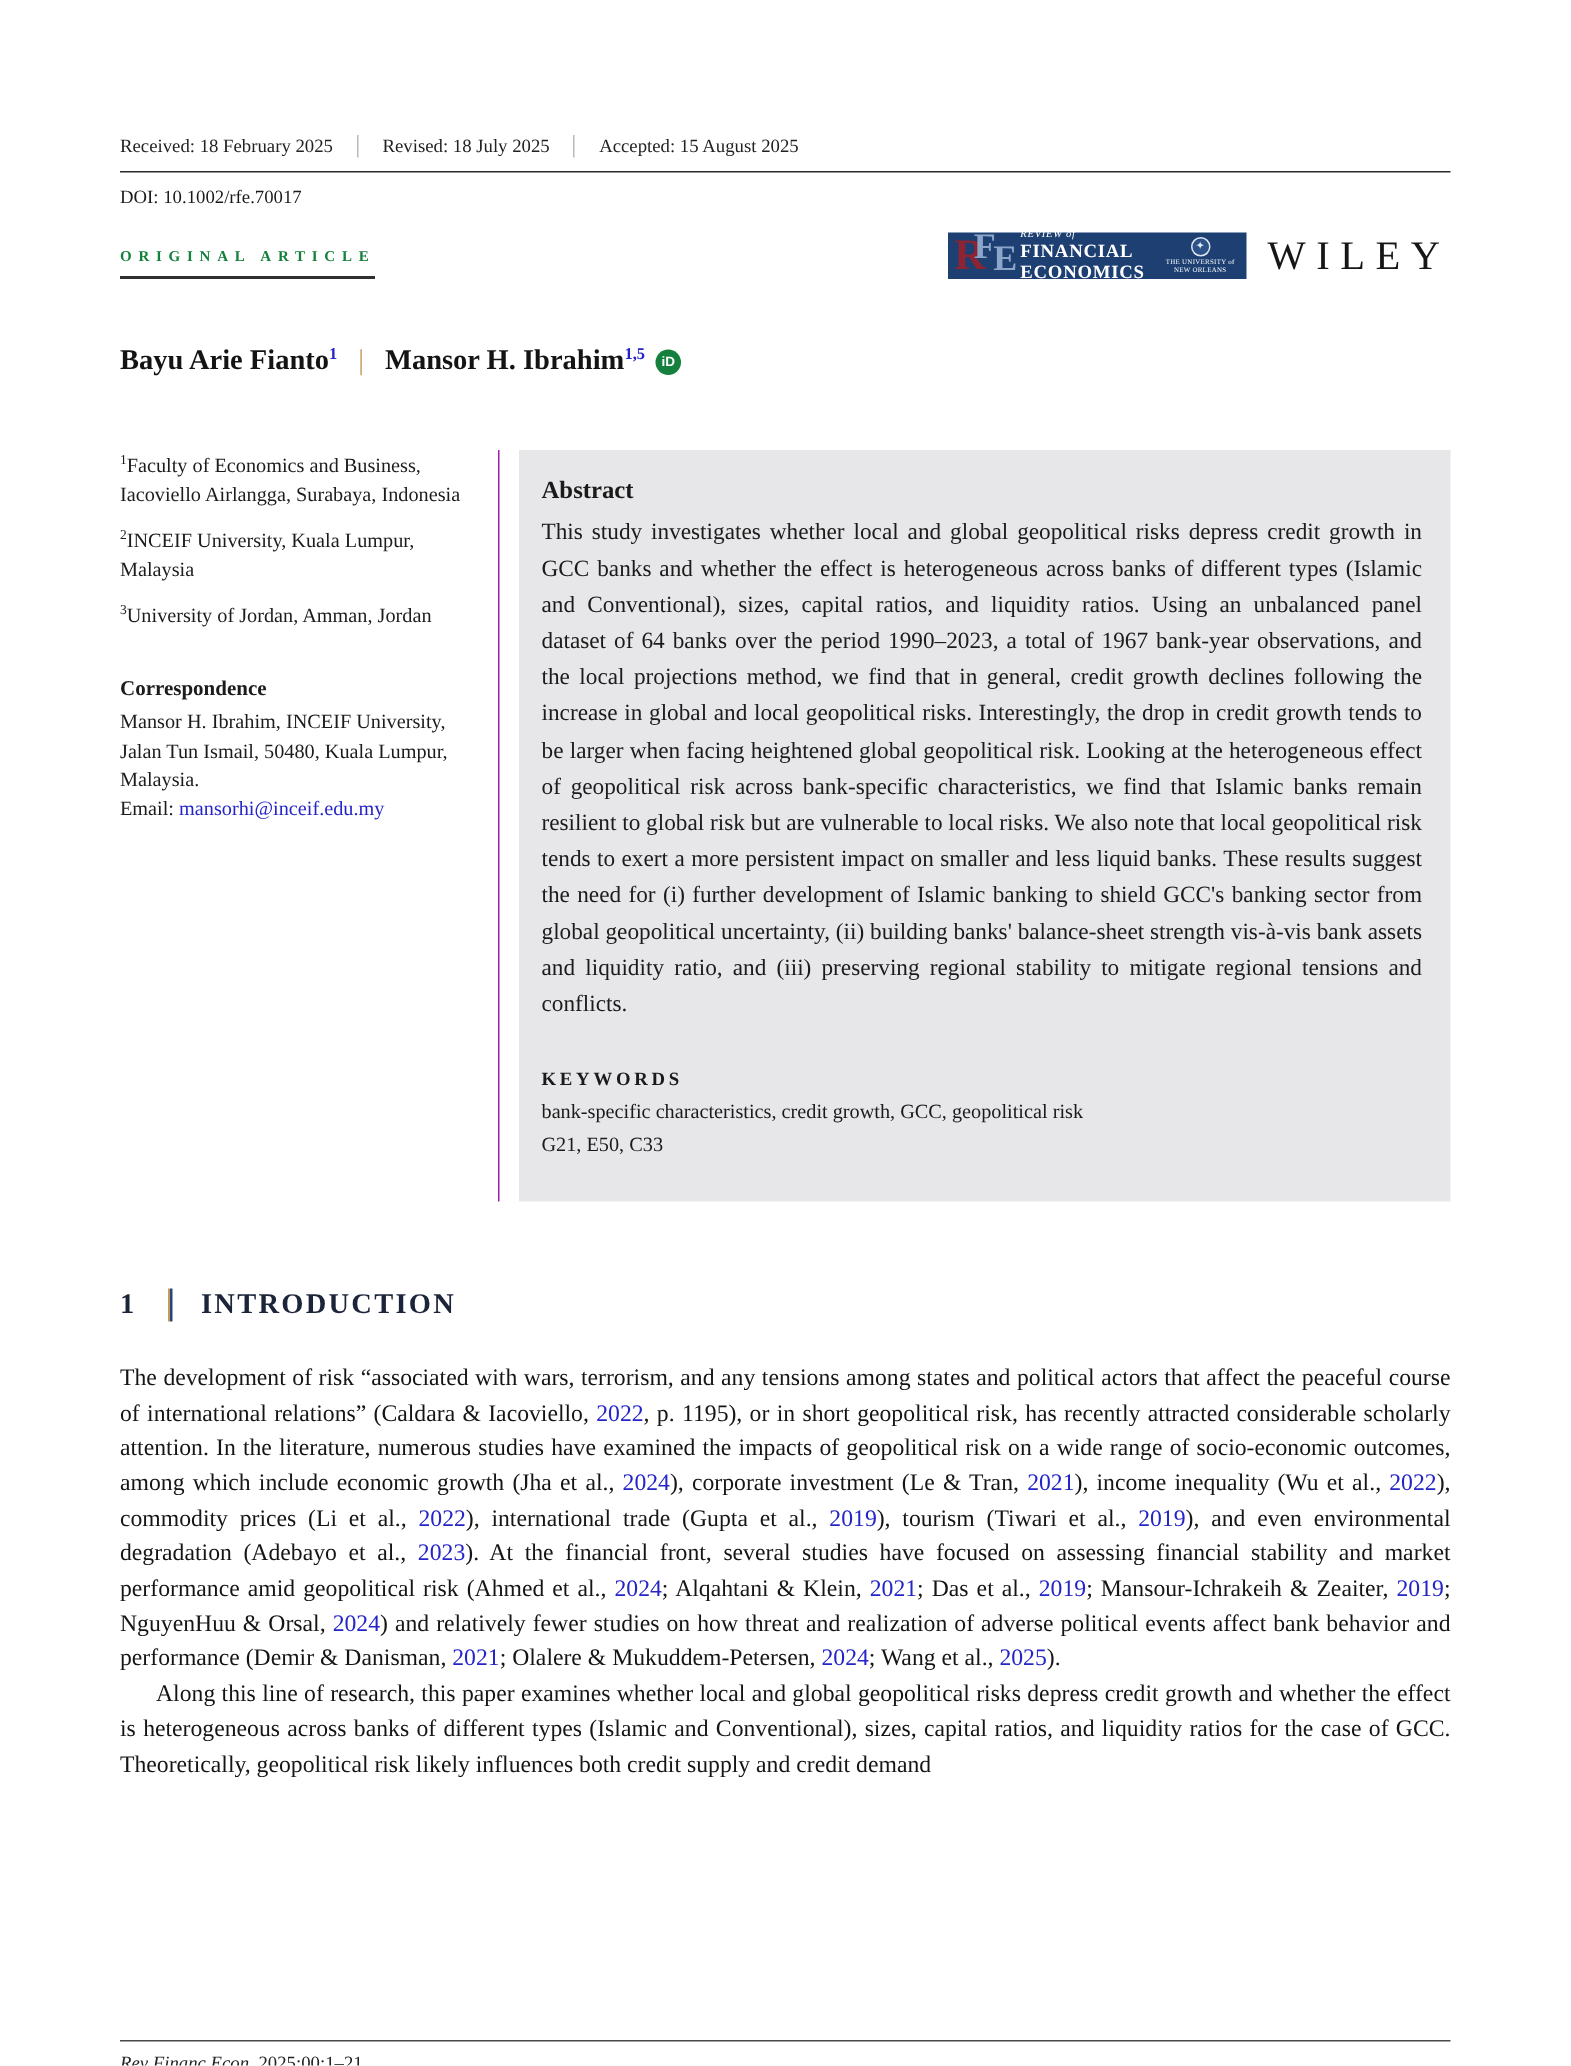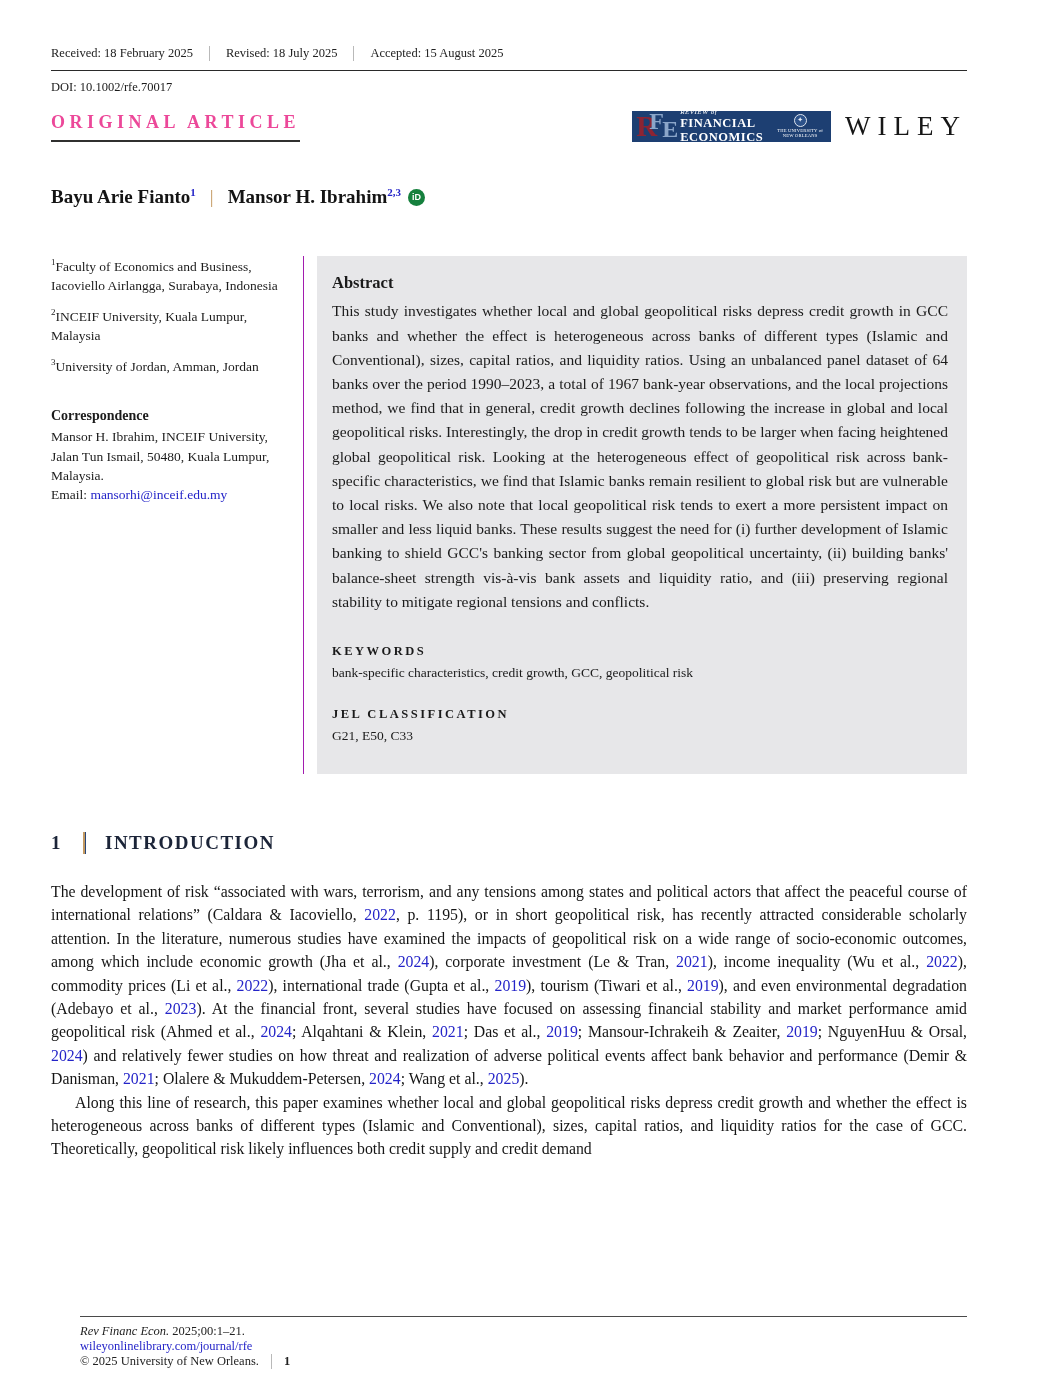--- a/index.html
+++ b/index.html
@@ -3,32 +3,32 @@
 <meta charset="utf-8">
 <style>
   * { margin:0; padding:0; box-sizing:border-box; }
   html,body { background:#ffffff; }
   body {
     width:1047px; height:1377px;
     font-family:"Liberation Serif", serif;
     color:#1a1a1a;
     position:relative;
   }
-  .page { position:relative; width:1047px; height:1049px; padding:46px 80px 0 51px; }
+  .page { position:relative; width:1047px; height:1049px; padding:46px 80px 0 80px;margin-top:44px; }
 
   
   .meta-row { display:flex; align-items:baseline; font-size:12.5px; color:#222;
               padding-bottom:9px; border-bottom:1.5px solid #2a2a2a; }
   .meta-item { padding-right:16px; }
   .meta-item + .meta-item { border-left:1px solid #b9b9b9; padding-left:16px; }
   .doi-line { font-size:12.5px; margin-top:9px; }
 
   
   .logo-row { display:flex; justify-content:space-between; align-items:flex-end; margin-top:16px; }
-  .orig-article { font-size:18px; font-weight:bold; letter-spacing:4.5px; color:#ec4899;
+  .orig-article { font-size:10px; font-weight:bold; letter-spacing:4.5px; color:#15803d;
                   padding-bottom:7px; border-bottom:2px solid #30302f; }
   .brand { display:flex; align-items:center; }
   .journal-banner { display:flex; align-items:center; background:#1d3f72; height:31px; padding:0 8px 0 4px; }
   .rfe-mark { position:relative; width:44px; height:30px; overflow:hidden; }
   .rfe-r { position:absolute; left:0; top:-2px; font-size:29px; font-weight:bold; color:#8d2433; }
   .rfe-f { position:absolute; left:13px; top:-4px; font-size:24px; font-weight:bold; color:#8ba6c9; }
   .rfe-e { position:absolute; left:26px; top:4px; font-size:24px; font-weight:bold; color:#8ba6c9; }
   .journal-name { color:#ffffff; line-height:1; margin-right:14px; }
   .journal-review { font-size:7px; font-style:italic; letter-spacing:.5px; margin-bottom:1px; }
   .journal-line { font-size:12.5px; font-weight:bold; letter-spacing:.5px; line-height:1.08; }
@@ -118,21 +118,21 @@
         </span>
       </span>
       <span class="wiley">WILEY</span>
     </span>
   </div>
 
 
   <div class="authors">
     <span><span>Bayu Arie Fianto</span><sup class="blue">1</sup></span>
     <span class="author-sep">|</span>
-    <span><span>Mansor H. Ibrahim</span><sup class="blue">2,3</sup></span>
+    <span><span>Mansor H. Ibrahim</span><sup class="blue">1,5</sup></span>
     <span class="orcid">iD</span>
   </div>
 
   <div class="columns">
     <div class="col-left">
       <div class="affil"><sup>1</sup><span>Faculty of Economics and Business, Iacoviello Airlangga, Surabaya, Indonesia</span></div>
       <div class="affil"><sup>2</sup><span>INCEIF University, Kuala Lumpur, Malaysia</span></div>
       <div class="affil"><sup>3</sup><span>University of Jordan, Amman, Jordan</span></div>
       <div class="corr">
         <div class="corr-heading">Correspondence</div>
@@ -141,21 +141,20 @@
           <span>Email: </span><a class="link" href="#">mansorhi@inceif.edu.my</a>
         </div>
       </div>
     </div>
     <div class="col-right">
       <div class="abstract-box">
         <div class="abstract-heading">Abstract</div>
         <div class="abstract-text">This study investigates whether local and global geopolitical risks depress credit growth in GCC banks and whether the effect is heterogeneous across banks of different types (Islamic and Conventional), sizes, capital ratios, and liquidity ratios. Using an unbalanced panel dataset of 64 banks over the period 1990–2023, a total of 1967 bank-year observations, and the local projections method, we find that in general, credit growth declines following the increase in global and local geopolitical risks. Interestingly, the drop in credit growth tends to be larger when facing heightened global geopolitical risk. Looking at the heterogeneous effect of geopolitical risk across bank-specific characteristics, we find that Islamic banks remain resilient to global risk but are vulnerable to local risks. We also note that local geopolitical risk tends to exert a more persistent impact on smaller and less liquid banks. These results suggest the need for (i) further development of Islamic banking to shield GCC's banking sector from global geopolitical uncertainty, (ii) building banks' balance-sheet strength vis-à-vis bank assets and liquidity ratio, and (iii) preserving regional stability to mitigate regional tensions and conflicts.</div>
         <div class="kw-heading">KEYWORDS</div>
         <div class="kw-text">bank-specific characteristics, credit growth, GCC, geopolitical risk</div>
-        <div class="jel-heading">JEL CLASSIFICATION</div>
         <div class="jel-text">G21, E50, C33</div>
       </div>
     </div>
   </div>
 
   <div class="section-heading">
     <span>1</span>
     <span class="section-bar"></span>
     <span>INTRODUCTION</span>
   </div>

